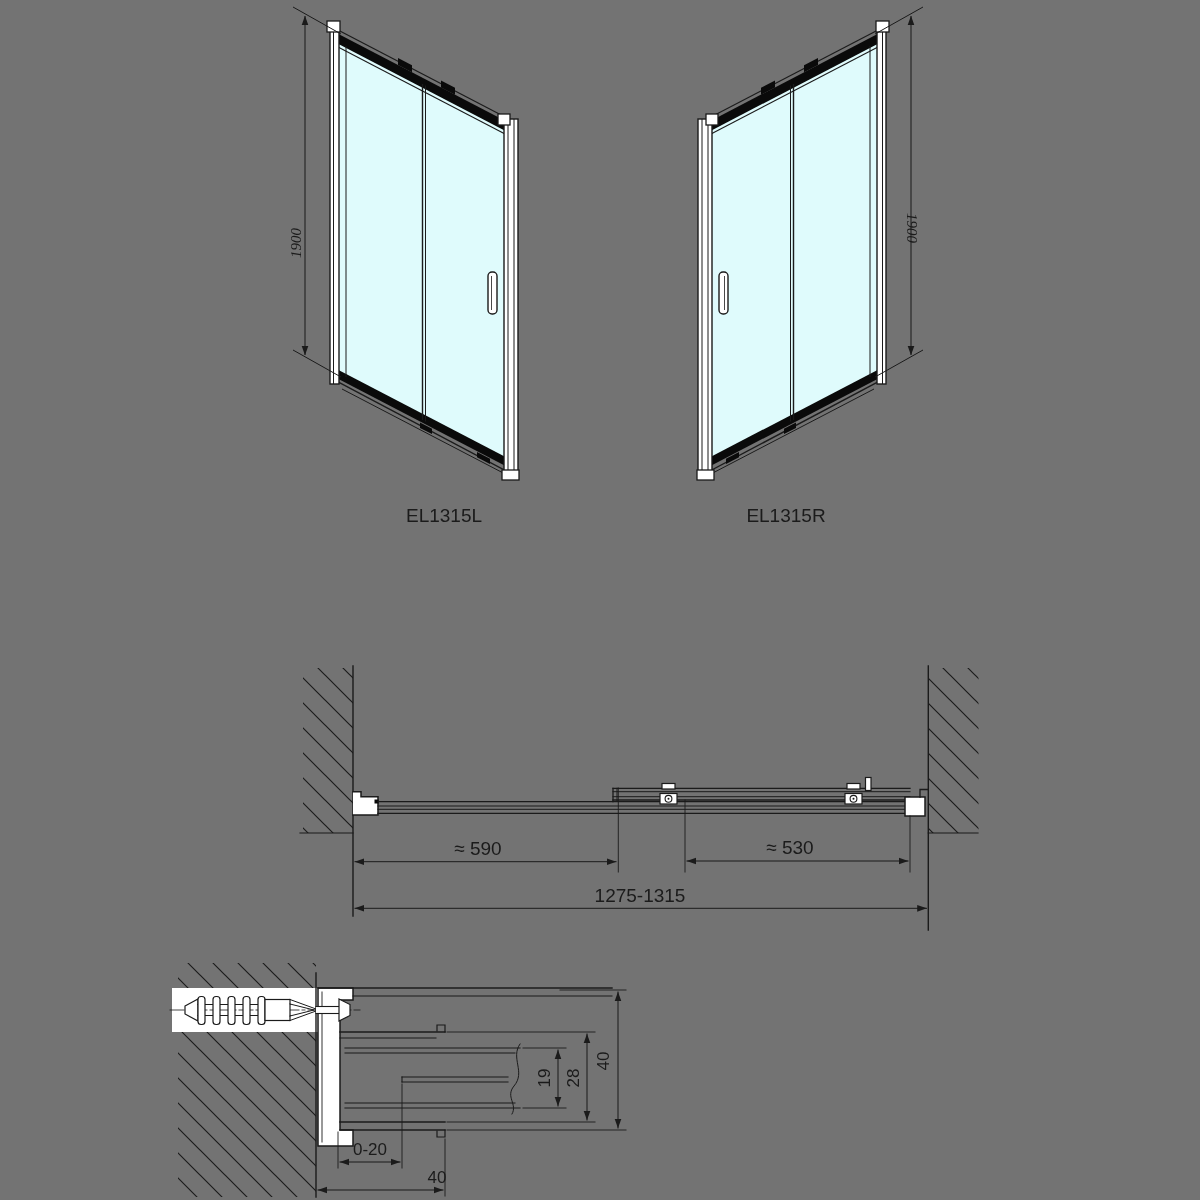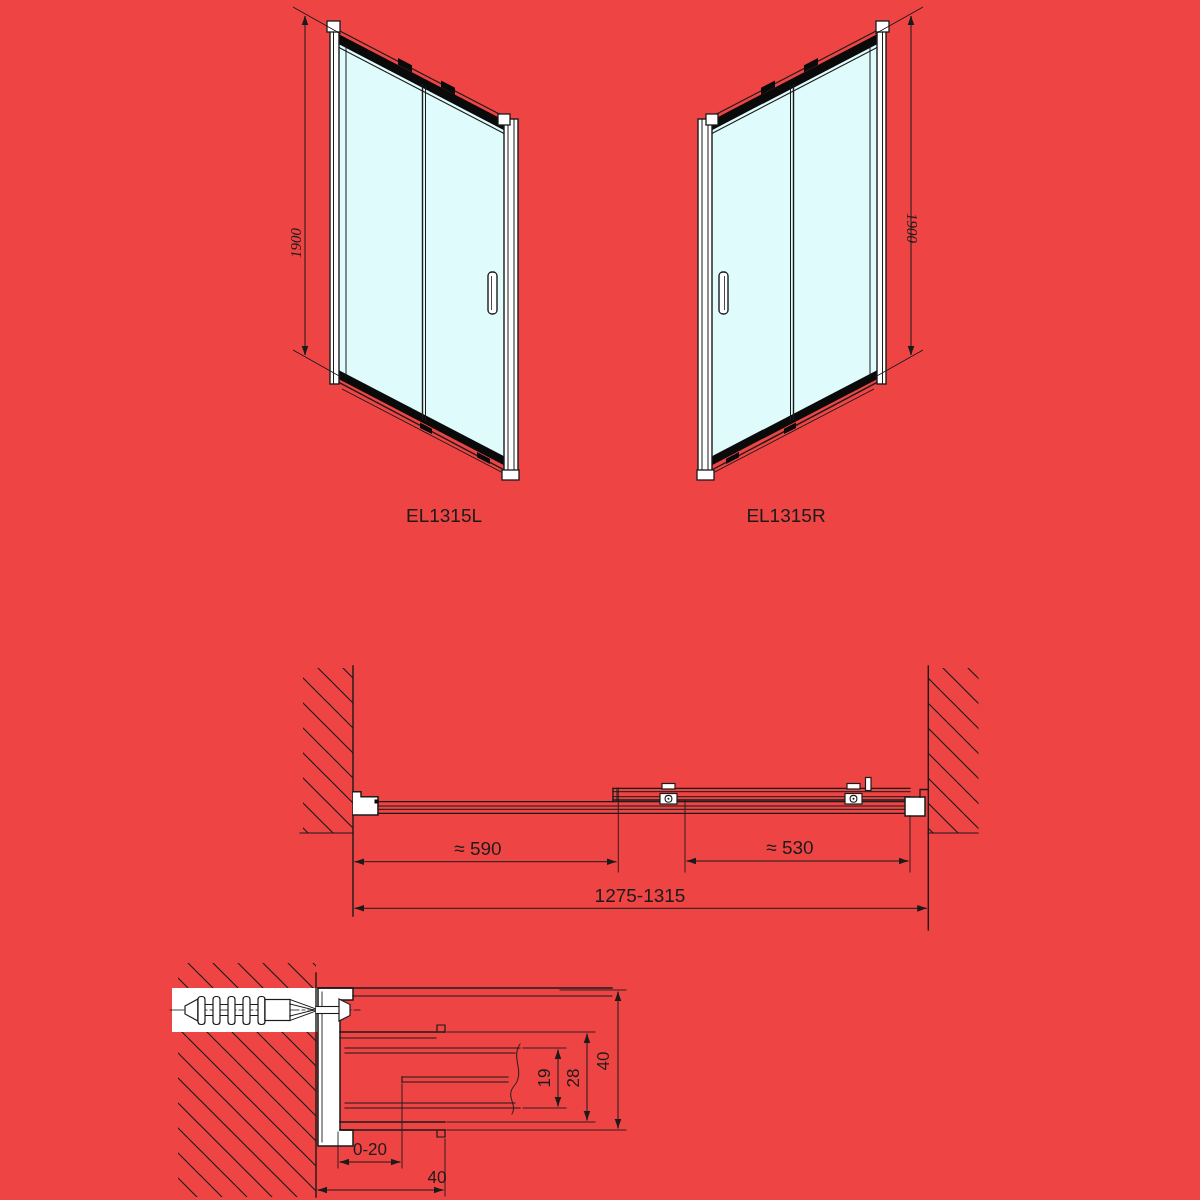--- a/index.html
+++ b/index.html
@@ -1,16 +1,16 @@
 <!DOCTYPE html>
 <html><head>
 <meta charset="utf-8">
 <style>
   html,body{margin:0;padding:0;background:#ffffff;}
-  .stage{width:1200px;height:1200px;position:relative;background:#ef4444;overflow:hidden;}
+  .stage{width:1200px;height:1200px;position:relative;background:#737373;overflow:hidden;}
   svg{display:block;}
   text{font-family:"Liberation Sans","DejaVu Sans",sans-serif;fill:#1b1b1b;}
   .lbl{font-size:19px;}
   .dimbig{font-size:19px;}
   .dimsec{font-size:17px;}
   .dimh{font-size:15px;font-style:italic;font-family:"Liberation Serif","DejaVu Serif",serif;}
 </style>
 </head>
 <body>
 

